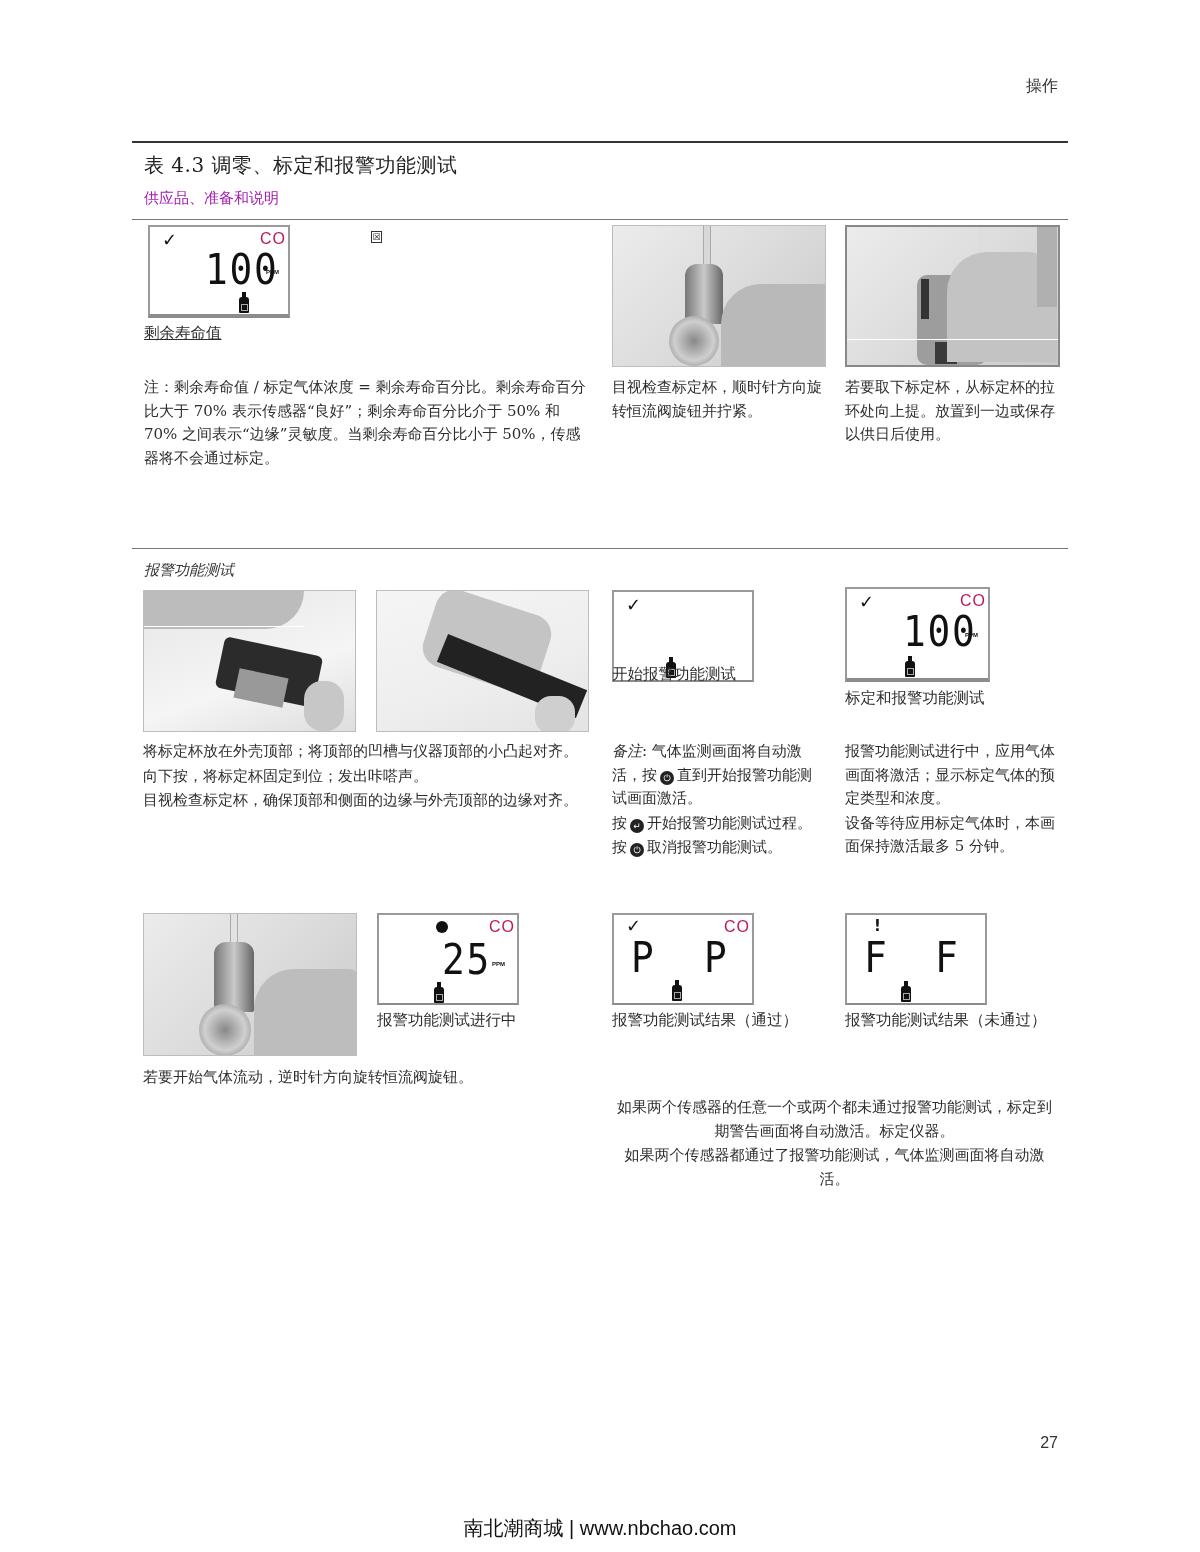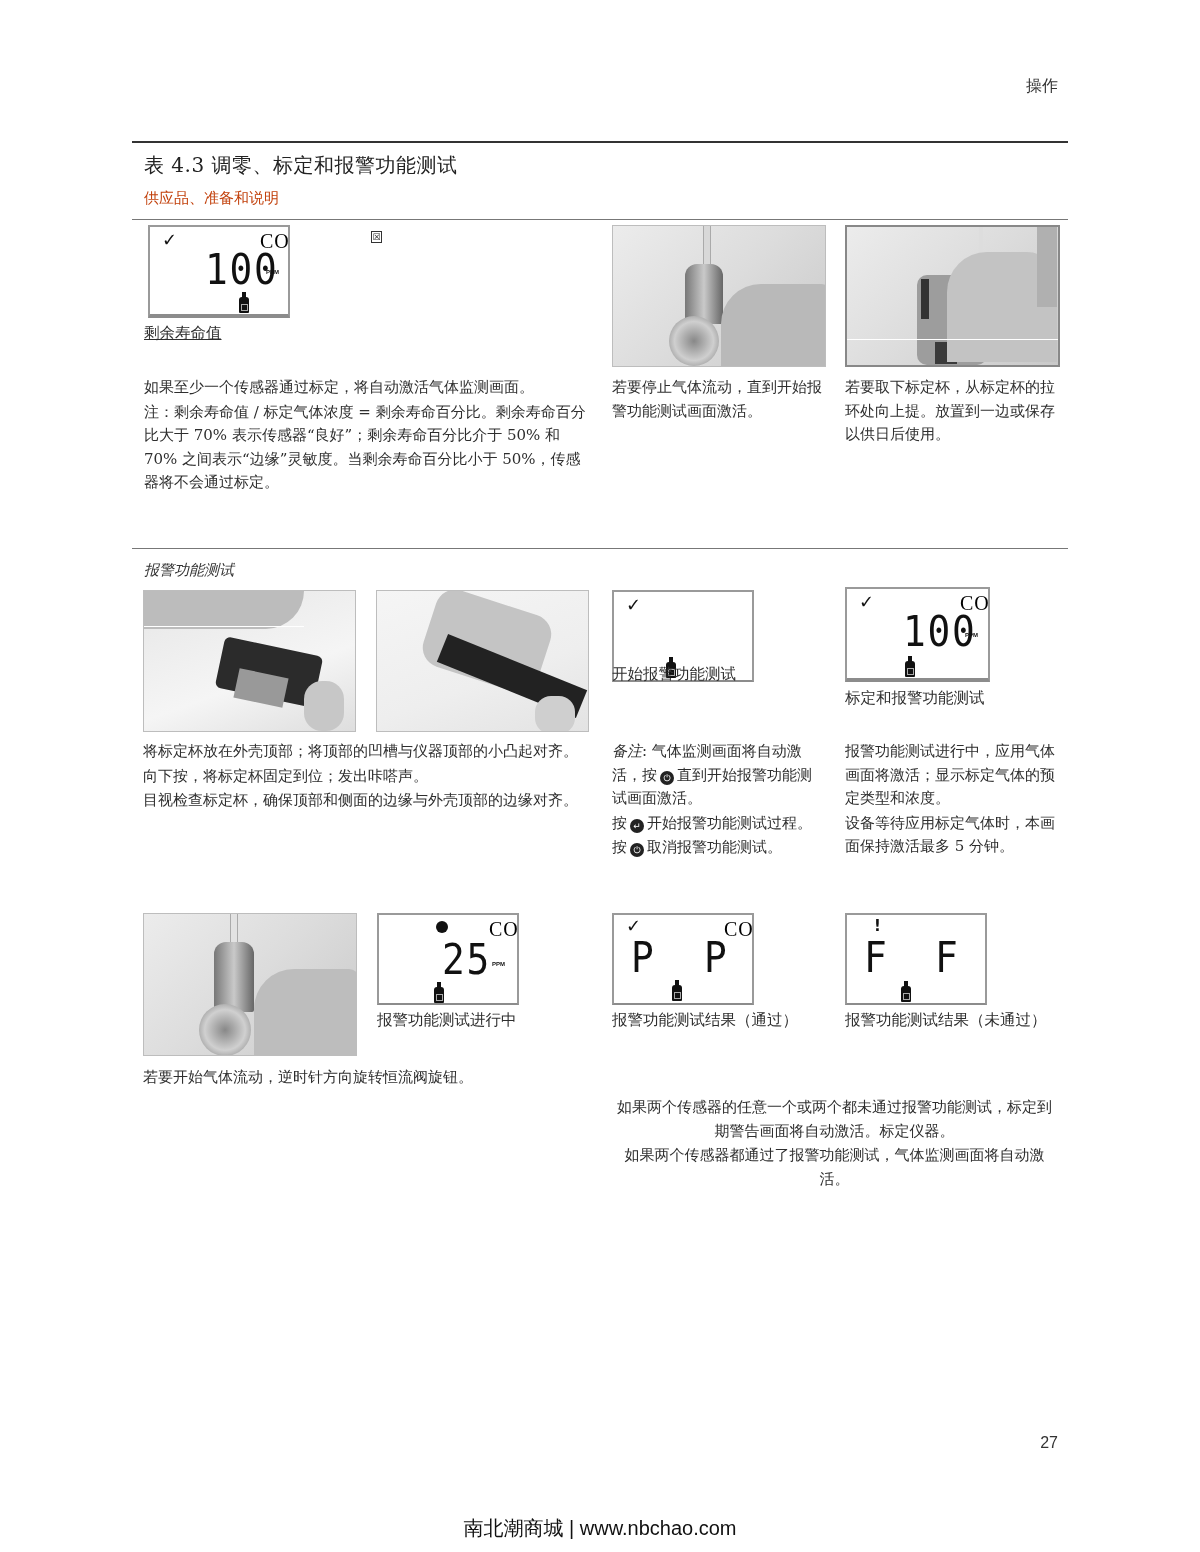--- a/index.html
+++ b/index.html
@@ -5,37 +5,37 @@
   * { box-sizing: border-box; margin: 0; padding: 0; }
   html, body { width: 1200px; height: 1552px; background: #ffffff; }
   body { position: relative; font-family: "DejaVu Serif", "Liberation Serif", serif; color: #2a2a2a; overflow: hidden; }
   .abs { position: absolute; }
   .sans { font-family: "Liberation Sans", "DejaVu Sans", sans-serif; }
 
   .running-head { right: 142px; top: 76px; font-size: 16px; color: #333; }
   .rule-thick { left: 132px; width: 936px; top: 141px; height: 2px; background: #333; }
   .rule-thin { left: 132px; width: 936px; height: 1px; background: #777; }
   .table-title { left: 144px; top: 152px; font-size: 20px; color: #222; letter-spacing: 0.5px; }
-  .table-sub { left: 144px; top: 189px; font-size: 15px; color: #c2410c; }
+  .table-sub { left: 144px; top: 189px; font-size: 15px; color: #a21caf; }
   .section-label { left: 144px; top: 561px; font-size: 15px; font-style: italic; color: #333; }
 
   .para { font-size: 15px; line-height: 23.5px; color: #2e2e2e; }
   .para p { margin-bottom: 1px; }
   .caption { font-size: 15.5px; color: #2e2e2e; white-space: nowrap; }
 
   
   .photo { border: 1px solid #bdbdbd; background: linear-gradient(135deg, #ececec 0%, #dcdcdc 50%, #c9c9c9 100%); overflow: hidden; }
   .photo.dark-border { border: 2px solid #888; }
   .photo .shape { position: absolute; }
   .photo .scanline { position: absolute; left: 0; right: 0; height: 1px; background: #fff; }
 
   
   .lcd { background: #fff; border: 2px solid #9a9a9a; border-bottom: 4px solid #8c8c8c; }
   .lcd .check { position: absolute; font-family: "DejaVu Sans", sans-serif; font-size: 18px; color: #111; font-weight: bold; }
-  .lcd .gas { position: absolute; font-family: Liberation Serif, serif; font-size: 20px; color: #000000; letter-spacing: 1px; }
+  .lcd .gas { position: absolute; font-family: Liberation Sans, sans-serif; font-size: 16px; color: #be185d; letter-spacing: 1px; }
   .lcd .digits { position: absolute; font-family: "DejaVu Sans Mono", monospace; font-size: 42px; color: #111; letter-spacing: 2px; transform: scaleX(0.9); transform-origin: left top; }
   .lcd .ppm { position: absolute; font-family: "Liberation Sans", sans-serif; font-size: 6px; color: #111; font-weight: bold; }
   .lcd .bottle { position: absolute; width: 10px; height: 16px; background: #111; border-radius: 3px 3px 1px 1px; }
   .lcd .bottle::before { content: ""; position: absolute; left: 3px; top: -5px; width: 4px; height: 5px; background: #111; }
   .lcd .bottle::after { content: ""; position: absolute; left: 2px; top: 7px; width: 5px; height: 5px; border: 1px solid #aaa; }
   .lcd .clock { position: absolute; width: 12px; height: 12px; border-radius: 50%; background: #111; }
   .lcd .bang { position: absolute; font-family: "DejaVu Sans", sans-serif; font-size: 15px; font-weight: bold; color: #111; }
 
   .broken-img { left: 371px; top: 231px; width: 11px; height: 12px; border: 1px solid #333; font-size: 9px; line-height: 10px; text-align: center; font-family: "DejaVu Sans", sans-serif; }
 
@@ -58,31 +58,30 @@
   <span class="check" style="left:12px; top:2px;">✓</span>
   <span class="gas" style="left:110px; top:3px;">CO</span>
   <span class="digits" style="left:55px; top:18px;">100</span>
   <span class="ppm" style="left:116px; top:42px;">PPM</span>
   <span class="bottle" style="left:89px; top:70px;"></span>
 </div>
 <div class="abs broken-img">☒</div>
 <div class="abs caption" style="left:144px; top:323px;text-decoration:underline;">剩余寿命值</div>
 
 <div class="abs para" style="left:144px; top:376px; width:445px;">
-  <p>如果至少一个传感器通过标定，将自动激活气体监测画面。</p>
   <p>注：剩余寿命值 / 标定气体浓度 = 剩余寿命百分比。剩余寿命百分比大于 70% 表示传感器“良好”；剩余寿命百分比介于 50% 和 70% 之间表示“边缘”灵敏度。当剩余寿命百分比小于 50%，传感器将不会通过标定。</p>
 </div>
 
 <div class="abs photo" style="left:612px; top:225px; width:214px; height:142px;">
   <div class="shape" style="left:90px; top:0; width:8px; height:40px; background:#d8d8d8; border-left:1px solid #aaa; border-right:1px solid #aaa;"></div>
   <div class="shape" style="left:72px; top:38px; width:38px; height:60px; background:linear-gradient(90deg,#777,#c9c9c9,#666); border-radius:12px 12px 2px 2px;"></div>
   <div class="shape" style="left:56px; top:90px; width:50px; height:50px; border-radius:50%; background:radial-gradient(circle,#888 0%,#cfcfcf 55%,#777 100%);"></div>
   <div class="shape" style="left:108px; top:58px; width:110px; height:90px; background:#b9b9b9; border-radius:40px 10px 0 0;"></div>
 </div>
-<div class="abs para" style="left:612px; top:376px; width:210px;">若要停止气体流动，直到开始报警功能测试画面激活。</div>
+<div class="abs para" style="left:612px; top:376px; width:210px;">目视检查标定杯，顺时针方向旋转恒流阀旋钮并拧紧。</div>
 
 <div class="abs photo dark-border" style="left:845px; top:225px; width:215px; height:142px;">
   <div class="shape" style="left:132px; top:0; width:4px; height:40px; background:#ddd;"></div>
   <div class="shape" style="left:70px; top:48px; width:70px; height:90px; background:#9d9d9d; border-radius:10px;"></div>
   <div class="shape" style="left:74px; top:52px; width:8px; height:40px; background:#333;"></div>
   <div class="shape" style="left:88px; top:115px; width:22px; height:22px; background:#3a3a3a;"></div>
   <div class="shape" style="left:100px; top:25px; width:110px; height:110px; background:#c3c3c3; border-radius:40px 30px 0 0;"></div>
   <div class="shape" style="left:190px; top:0; width:20px; height:80px; background:#b0b0b0;"></div>
   <div class="scanline" style="top:112px;"></div>
 </div>

